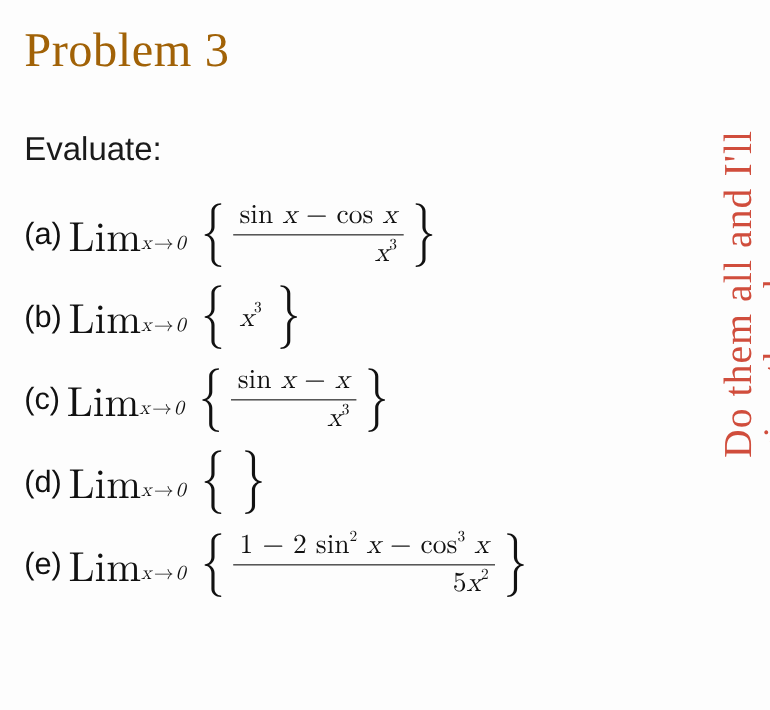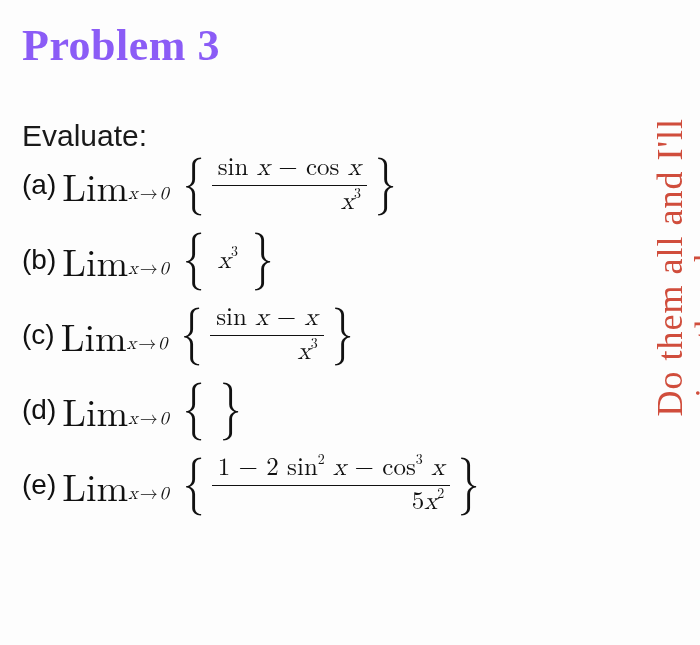--- a/index.html
+++ b/index.html
@@ -11,29 +11,30 @@
       width: 700px;
       height: 645px;
       background: #fdfdfd;
       font-family: 'Georgia', 'Times New Roman', serif;
       position: relative;
       padding: 20px 0 0 22px;
       overflow: hidden;
     }
     .heading {
       font-size: 44px;
-      font-weight: 700;
-      color: #8b5cf6;
+      font-weight: 400;
+      color: #a16207;
       letter-spacing: 0.5px;
       margin-bottom: 48px;
       font-family: 'Palatino Linotype', 'Book Antiqua', Georgia, serif;
     }
     .prompt {
       font-size: 30px;
       color: #1a1a1a;
+      margin-bottom: 28px;
       font-family: Arial, Helvetica, sans-serif;
       font-weight: 400;
     }
     .item {
       display: flex;
       align-items: center;
       margin-bottom: 16px;
       font-size: 27px;
       color: #111;
     }

